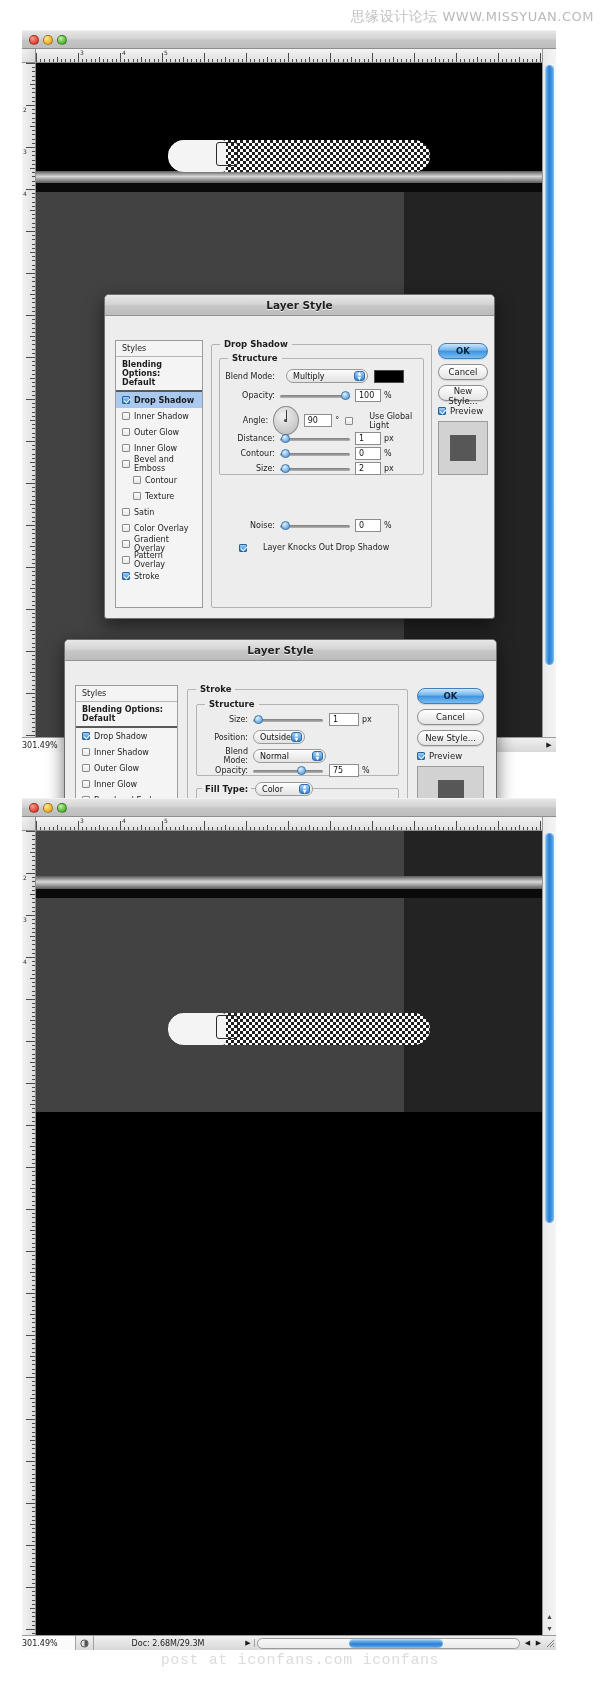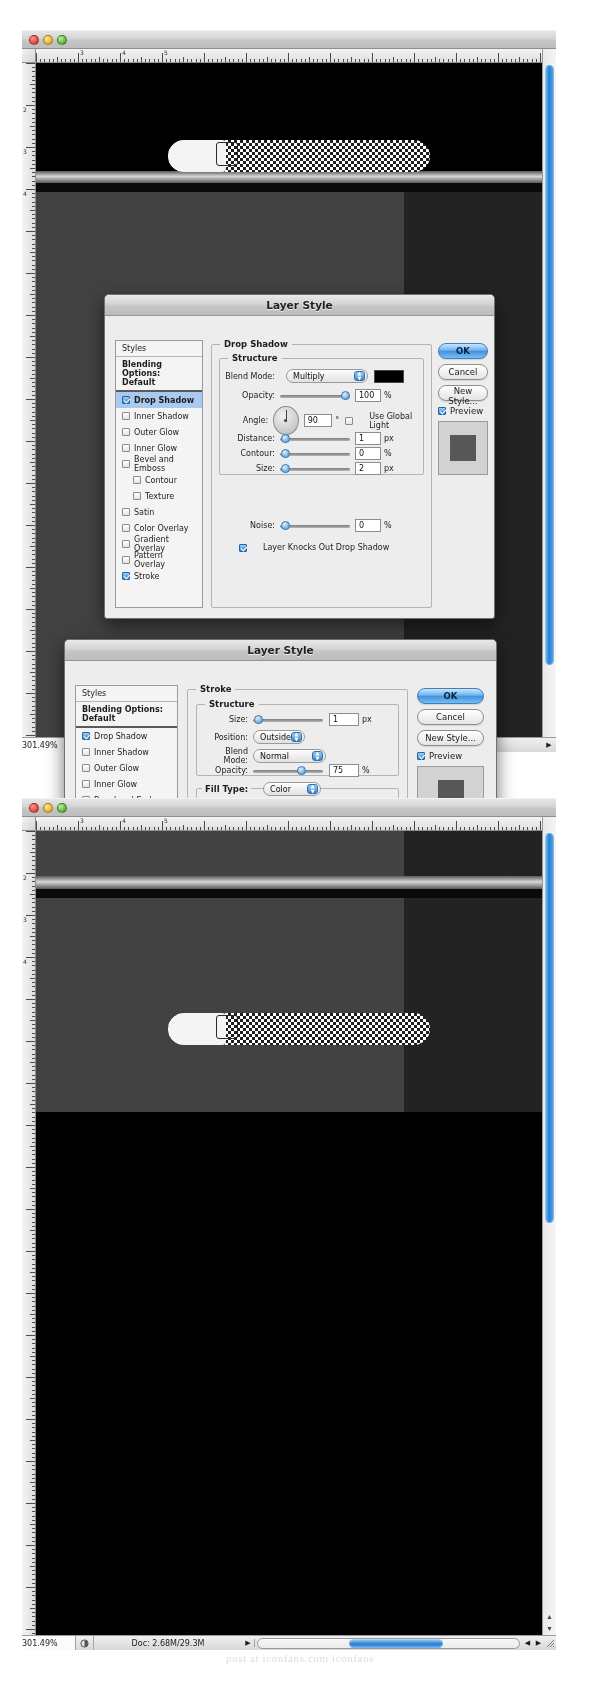--- a/index.html
+++ b/index.html
@@ -14,22 +14,22 @@
 
   
   .wm-top {
     position: absolute; right: 6px; top: 8px;
     font-size: 13px; color: #b9b9b9; letter-spacing: .5px;
     white-space: nowrap; font-family: "DejaVu Sans", sans-serif;
   }
   .wm-top .cn { color: #c2c2c2; font-size: 14px; }
   .wm-bottom {
     position: absolute; left: 0; right: 0; top: 1652px;
-    text-align: center; font-size: 11px; color: #dcdcdc;
-    letter-spacing: .6px; font-family: Liberation Serif, serif;
+    text-align: center; font-size: 15px; color: #dcdcdc;
+    letter-spacing: .6px; font-family: Liberation Mono, monospace;
   }
 
   
   .ps-window { position: absolute; background: #b9b9b9; }
   .titlebar {
     position: absolute; left: 0; right: 0; top: 0; height: 19px;
     background: linear-gradient(to bottom, #e6e6e6 0%, #d2d2d2 48%, #c6c6c6 52%, #bdbdbd 100%);
     border-bottom: 1px solid #8d8d8d;
     border-top: 1px solid #f2f2f2;
     display: flex; align-items: center;
@@ -284,20 +284,24 @@
     position: absolute; right: 0; top: 0; bottom: 0; width: 8px;
     background: linear-gradient(to bottom,#9fd0f6,#3b86d3);
     border-left: 1px solid #2f6ca8;
   }
 </style>
 </head>
 <body>
 
 <div class="page">
 
+  <div class="wm-top">
+    <span class="cn">思缘设计论坛</span>
+    <span>WWW.MISSYUAN.COM</span>
+  </div>
 
   <div class="ps-window" id="win-top" style="left:22px; top:30px; width:534px; height:722px;">
 
     <div class="titlebar">
       <div class="lights">
         <div class="light l-red"></div>
         <div class="light l-yel"></div>
         <div class="light l-grn"></div>
       </div>
     </div>
@@ -927,21 +931,21 @@
         </div>
         <div class="numbox" style="width:30px; margin-left:6px;">
           <span>75</span>
         </div>
         <div class="unit">%</div>
       </div>
 
       <div class="fs" style="left:131px; top:127px; width:203px; height:110px;"></div>
       <div class="row" style="left:137px; top:121px;">
         <div style="background:#ededed; padding:0 3px; font-size:8.5px; font-weight:bold; color:#1c1c1c;">Fill Type:</div>
-        <div class="select" style="width:58px; margin-left:12px;">
+        <div class="select" style="width:58px; margin-left:4px;">
           <span>Color</span>
           <span class="arrows">
               <span>▲</span>
               <span>▼</span>
             </span>
         </div>
       </div>
 
       <div class="row" style="left:137px; top:145px;">
         <div class="lbl" style="width:28px;">Color:</div>

